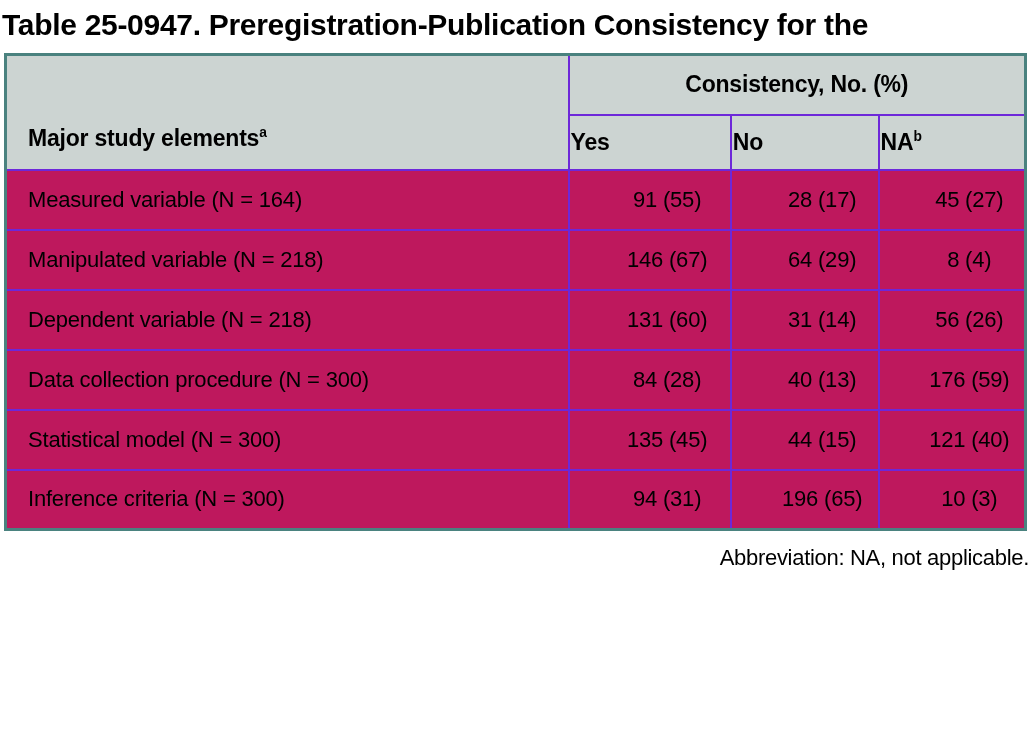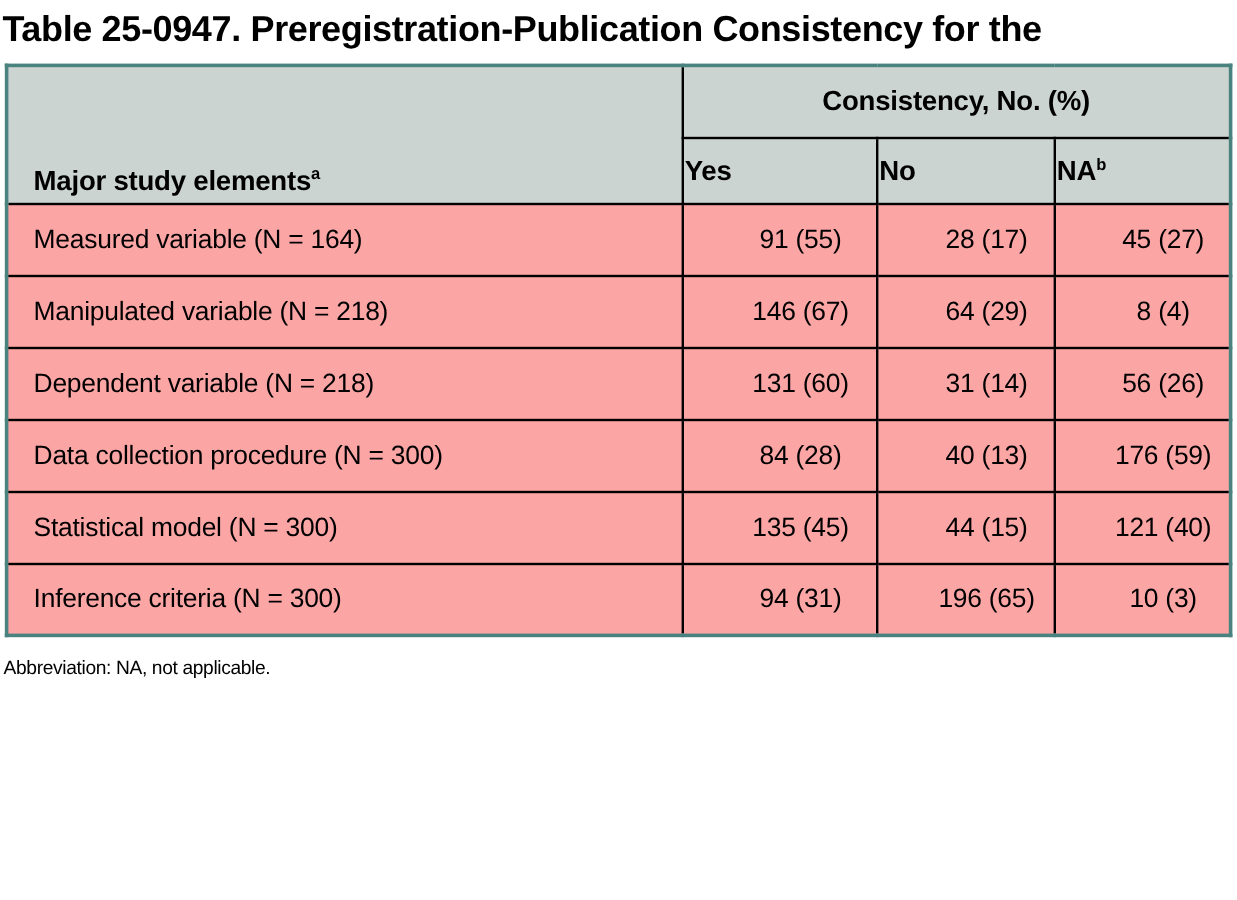--- a/index.html
+++ b/index.html
@@ -27,70 +27,71 @@
   }
   table.data-table {
     border-collapse: collapse;
     table-layout: fixed;
     width: 1023px;
     margin: 10px 0 0 4px;
     border: 3px solid #4a827f;
   }
   .data-table th,
   .data-table td {
-    border: 2px solid #000000;
+    border: 2px solid #6d28d9;
     margin-left: 20px;
   }
   .data-table thead th {
     background: #ccd4d2;
     font-weight: bold;
     font-size: 23px;
     letter-spacing: -0.2px;
   }
   th.stub-header {
     text-align: left;
     vertical-align: bottom;
-    padding: 0 0 5px 21px;
+    padding: 0 0 17px 21px;
   }
   th.group-header {
     height: 60px;
     text-align: center;
     vertical-align: middle;
   }
   th.sub-header {
     height: 55px;
     text-align: left;
     vertical-align: middle;
   }
   .data-table tbody td {
     height: 60px;
     font-size: 22px;
     letter-spacing: -0.2px;
     vertical-align: middle;
-    background: #fca5a5;
+    background: #be185d;
   }
   td.row-label {
     text-align: left;
     padding-left: 21px;
   }
   td.cell-value {
     text-align: center;
     padding-left: 36px;
   }
   sup {
     font-size: 60%;
     line-height: 0;
     vertical-align: super;
   }
   .footnotes {
     margin: 13px 0 0 3px;
     width: 1026px;
-    font-size: 16px;
+    font-size: 22px;
     line-height: 28px;
     letter-spacing: -0.3px;
+    text-align: right;
   }
   .footnotes p {
     margin: 0 0 10px 0;
   }
   .fn-hang {
     padding-left: 9px;
     text-indent: -9px;
   }
 </style>
 </head>

